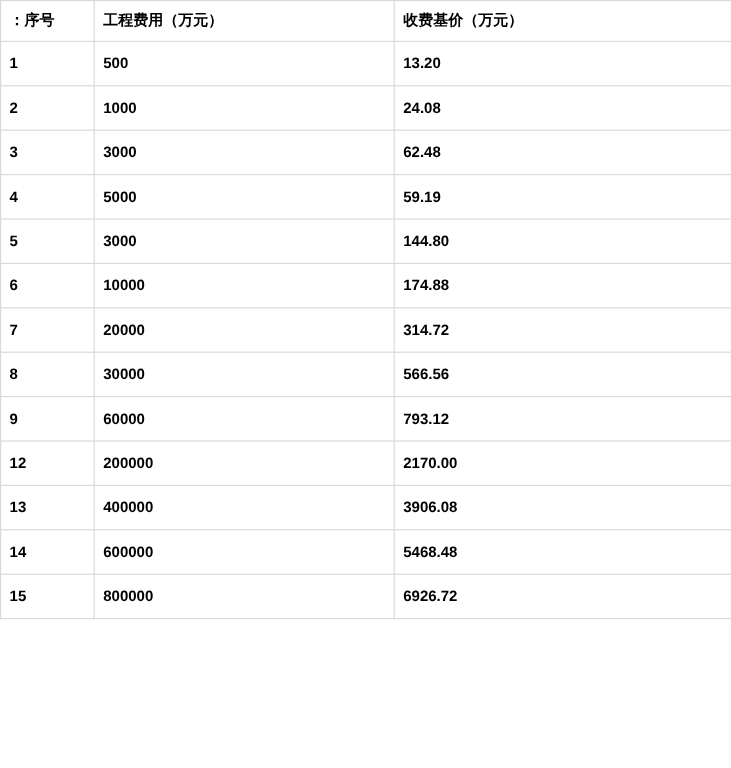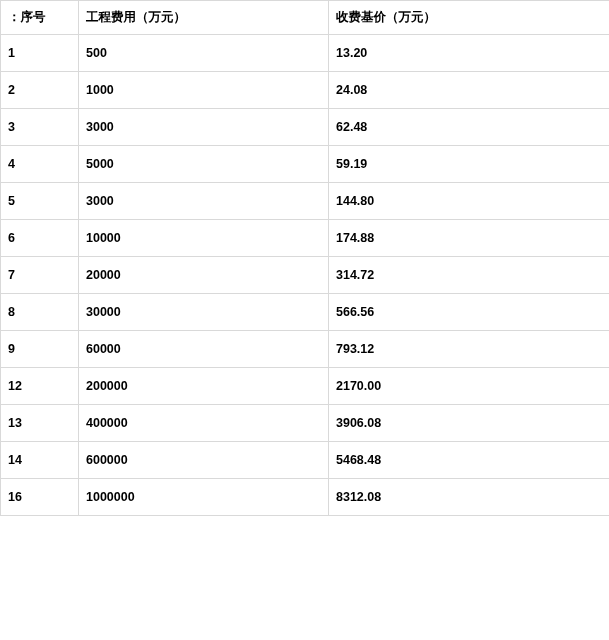--- a/index.html
+++ b/index.html
@@ -119,19 +119,19 @@
         <td>13</td>
         <td>400000</td>
         <td>3906.08</td>
       </tr>
       <tr>
         <td>14</td>
         <td>600000</td>
         <td>5468.48</td>
       </tr>
       <tr>
-        <td>16</td>
-        <td>1000000</td>
-        <td>8312.08</td>
+        <td>15</td>
+        <td>800000</td>
+        <td>6926.72</td>
       </tr>
     </tbody>
   </table>
 </div>
 
 </body></html>

